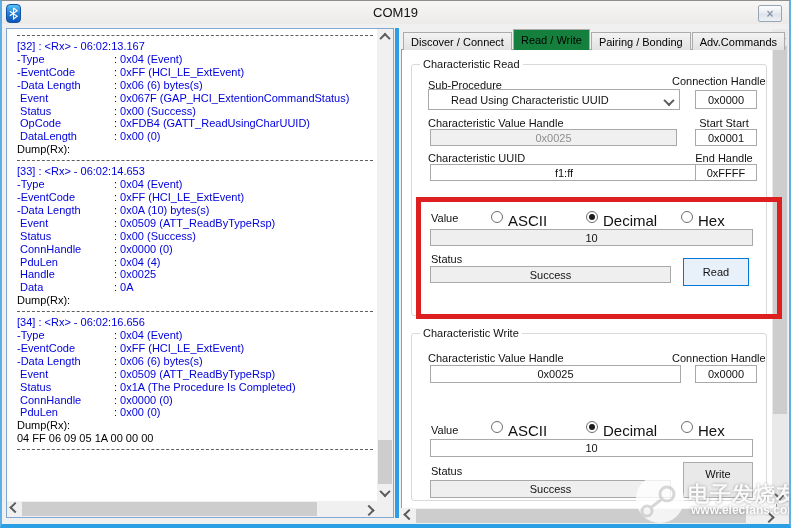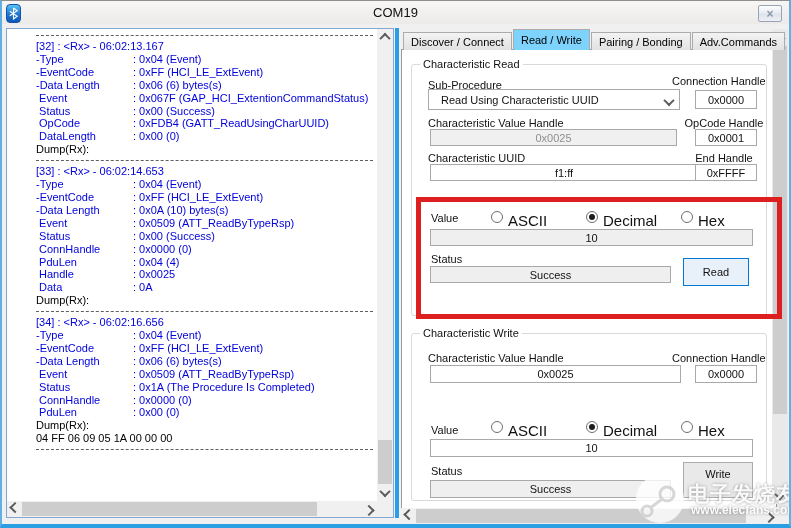--- a/index.html
+++ b/index.html
@@ -10,22 +10,22 @@
   .titlebar{position:absolute;left:0;top:0;right:0;height:23px;background:linear-gradient(#f7f6f4,#ecebe9);}
   .title{position:absolute;left:0;right:0;top:4px;text-align:center;font-size:13px;color:#111;}
   .btico{position:absolute;left:4px;top:3px;width:13px;height:17px;border-radius:4px;
     background:linear-gradient(#55c5f5 0%,#2a80d5 45%,#0c55b8 100%);border:1px solid #0f54a6;
     display:flex;align-items:center;justify-content:center;}
   .closebtn{position:absolute;right:7px;top:4px;width:22px;height:15px;border:1px solid #98a5b5;border-radius:2px;
     background:linear-gradient(#fbfcfd,#e9edf3 45%,#dde3ec 55%,#eef1f6);color:#8b96a5;font-size:12px;font-weight:bold;
     display:flex;align-items:center;justify-content:center;line-height:1;cursor:default;}
   
   .logpanel{position:absolute;left:4px;top:27px;width:388px;height:490px;background:#fff;border:1px solid #82a7d2;box-sizing:border-box;}
-  .logcontent{position:absolute;left:0;top:0;right:16px;bottom:16px;overflow:hidden;padding:2px 2px 0 17px;
-    font-size:11px;line-height:12.9px;color:#0000dc;margin-left:12px;}
+  .logcontent{position:absolute;left:0;top:0;right:16px;bottom:16px;overflow:hidden;padding:2px 2px 0 10px;
+    font-size:11px;line-height:12.9px;color:#0000dc;}
   .lr{display:flex;}
   .ll{width:97px;flex:none;white-space:pre;}
   .lv{white-space:pre;}
   .lh{white-space:pre;}
   .ld{color:#000;white-space:pre;}
   .sep{border-top:1px dashed #5f5f5f;margin:4px 2px 4px 0;height:0;}
   
   .sb{background:#f0f0f0;}
   .sbtn{position:absolute;width:16px;height:16px;display:flex;align-items:center;justify-content:center;background:#f0f0f0;}
   .chv{display:inline-block;width:6px;height:6px;border-left:2px solid #5c5c5c;border-top:2px solid #5c5c5c;}
@@ -37,36 +37,36 @@
   .lvthumb{position:absolute;left:1px;right:1px;bottom:17px;height:44px;background:#cdcdcd;}
   .lhs{position:absolute;left:0;right:16px;bottom:0;height:16px;background:#f0f0f0;}
   .lhthumb{position:absolute;top:1px;bottom:1px;left:15px;width:295px;background:#cdcdcd;}
   .lcorner{position:absolute;right:0;bottom:0;width:16px;height:16px;background:#f0f0f0;}
   .splitter{position:absolute;left:393px;top:27px;height:490px;width:4px;background:#2f9ce6;}
   
   .rregion{position:absolute;left:399px;top:24px;right:0;bottom:0;}
   .tabs{position:absolute;left:2px;top:4px;height:21px;display:flex;align-items:flex-end;z-index:3;}
   .tab{height:18px;box-sizing:border-box;border:1px solid #ababab;border-bottom:none;background:linear-gradient(#f3f3f3,#e2e2e2);
     padding:0 7px;font-size:11px;display:flex;align-items:center;margin-right:1px;color:#000;cursor:default;white-space:nowrap;}
-  .tab.active{height:21px;background:#7dd3fc;position:relative;z-index:4;margin-top:10px;}
+  .tab.active{height:21px;background:#15803d;position:relative;z-index:4;margin-top:10px;}
   .tabpage{position:absolute;left:0;top:24px;width:376px;height:475px;background:#fff;border:1px solid #9c9c9c;box-sizing:border-box;}
   .rvs{position:absolute;right:1px;top:4px;width:16px;height:475px;background:#e9e9e9;}
   .rvthumb{position:absolute;left:1px;right:1px;top:17px;height:368px;background:#cdcdcd;}
   .rhs{position:absolute;left:0;width:376px;top:483px;height:16px;background:#f0f0f0;}
   .rhthumb{position:absolute;top:1px;bottom:1px;left:15px;width:330px;background:#cdcdcd;}
   
   .grp{position:absolute;border:1px solid #d9d9d9;border-radius:3px;text-decoration:underline;}
   .gtitle{position:absolute;top:-7px;left:8px;background:#fff;padding:0 3px;font-size:11px;color:#111;white-space:nowrap;}
   .lbl{position:absolute;font-size:11px;color:#111;white-space:nowrap;}
   .tbox{position:absolute;box-sizing:border-box;border:1px solid #a9a9a9;background:#fff;font-size:11px;color:#111;
     display:flex;align-items:center;justify-content:center;}
   .tbox.gray{background:#efefef;}
   .tbox.dis{background:#f0f0f0;color:#8f8f8f;}
   .combo{position:absolute;box-sizing:border-box;border:1px solid #a9a9a9;background:#fff;font-size:11px;color:#111;
-    display:flex;align-items:center;padding-left:12px;}
+    display:flex;align-items:center;padding-left:22px;}
   .combo .arr{position:absolute;right:6px;top:8px;}
   .radio{position:absolute;width:12px;height:12px;border:1px solid #6e6e6e;border-radius:50%;background:#fff;box-sizing:border-box;}
   .radio.sel::after{content:"";position:absolute;left:2px;top:2px;width:6px;height:6px;border-radius:50%;background:#1c1c1c;}
   .rlbl{position:absolute;font-size:15px;color:#111;white-space:nowrap;}
   .btn{position:absolute;box-sizing:border-box;background:#e9e9e9;border:1px solid #acacac;font-size:11px;color:#111;
     display:flex;align-items:center;justify-content:center;cursor:default;}
   .btn.focus{border:1px solid #0078d7;background:#e8f0f9;}
   .redrect{position:absolute;left:14px;top:147px;width:356px;height:112px;border:5px solid #de1f1f;z-index:5;pointer-events:none;}
   
   .wmlogo{position:absolute;left:632px;top:472px;width:52px;height:52px;opacity:.92;z-index:20;pointer-events:none;}
@@ -236,21 +236,21 @@
         <span class="lbl" style="left:16px;top:14px;">Sub-Procedure</span>
         <div class="combo" style="left:16px;top:24px;width:252px;height:21px;">
           <span>Read Using Characteristic UUID</span>
           <span class="arr chv dn"></span>
         </div>
         <span class="lbl" style="left:260px;top:10px;width:93px;text-align:center;">Connection Handle</span>
         <div class="tbox" style="left:283px;top:25px;width:62px;height:19px;">0x0000</div>
 
         <span class="lbl" style="left:16px;top:52px;">Characteristic Value Handle</span>
         <div class="tbox dis" style="left:18px;top:64px;width:247px;height:17px;">0x0025</div>
-        <span class="lbl" style="left:272px;top:52px;width:80px;text-align:center;">OpCode Handle</span>
+        <span class="lbl" style="left:272px;top:52px;width:80px;text-align:center;">Start Start</span>
         <div class="tbox" style="left:283px;top:64px;width:62px;height:17px;">0x0001</div>
 
         <span class="lbl" style="left:16px;top:87px;">Characteristic UUID</span>
         <div class="tbox" style="left:18px;top:99px;width:268px;height:17px;text-align:center;">f1:ff</div>
         <span class="lbl" style="left:274px;top:87px;width:76px;text-align:center;">End Handle</span>
         <div class="tbox" style="left:283px;top:99px;width:62px;height:17px;">0xFFFF</div>
 
         <span class="lbl" style="left:19px;top:147px;">Value</span>
         <span class="radio" style="left:79px;top:146px;"></span>
         <span class="rlbl" style="left:96px;top:147px;">ASCII</span>

